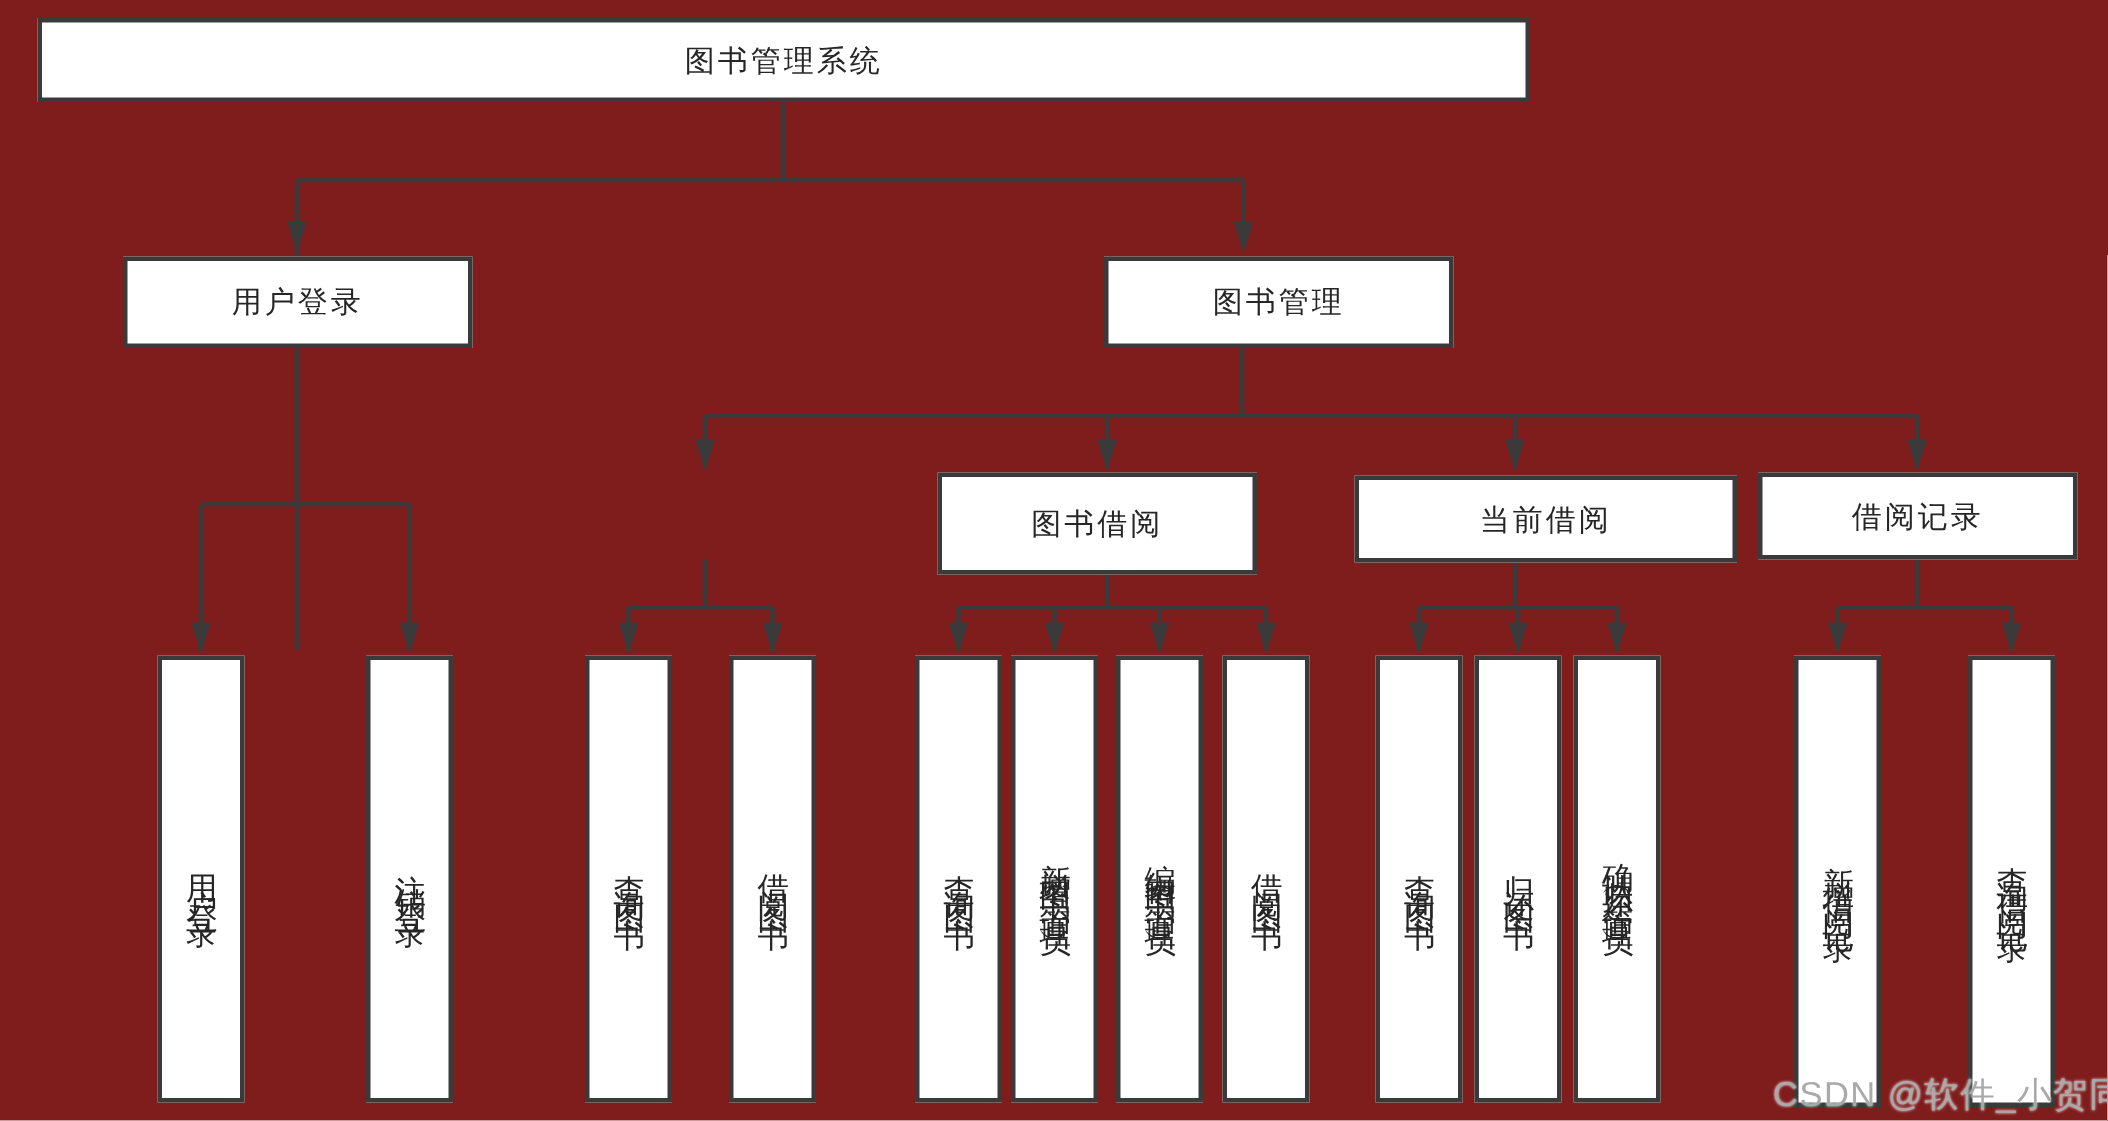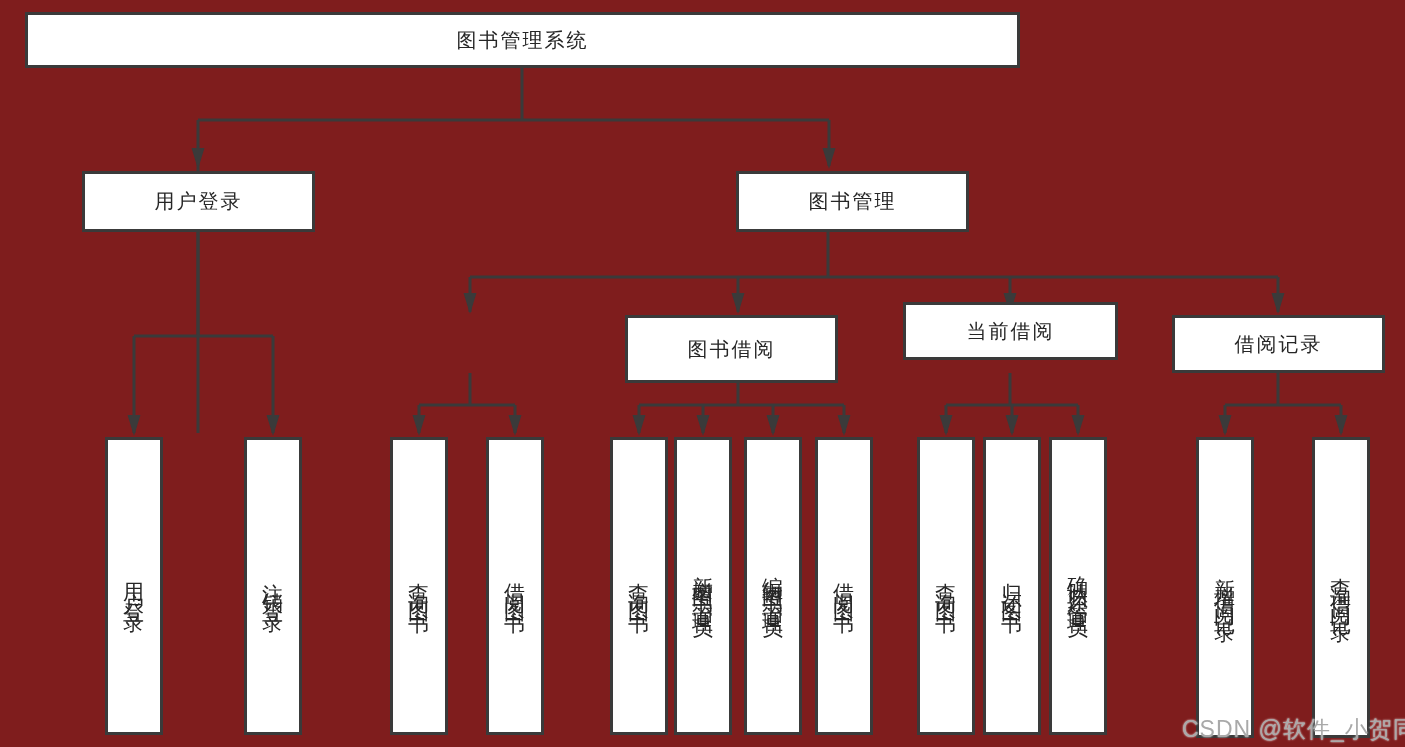--- a/index.html
+++ b/index.html
@@ -27,21 +27,21 @@
     font-size: 20px;
     color: #262626;
     letter-spacing: 2px;
     white-space: nowrap;
   }
   .root  { left: 25px;  top: 12px;  width: 995px; height: 56px; }
   .lvl2a { left: 82px;  top: 171px; width: 233px; height: 61px; }
   .lvl2b { left: 712px; top: 171px; width: 233px; height: 61px; margin-left: 24px; }
   .lvl3a { left: 363px;  top: 315px; width: 215px; height: 58px; }
   .lvl3b { left: 625px;  top: 315px; width: 213px; height: 68px; }
-  .lvl3c { left: 903px;  top: 302px; width: 215px; height: 58px; }
+  .lvl3c { left: 903px;  top: 317px; width: 255px; height: 58px; }
   .lvl3d { left: 1172px; top: 315px; width: 213px; height: 58px; }
   .vnode {
     position: absolute;
     box-sizing: border-box;
     top: 437px;
     width: 58px;
     height: 298px;
     background: #ffffff;
     border: 3px solid #3a3a3a;
     display: flex;

